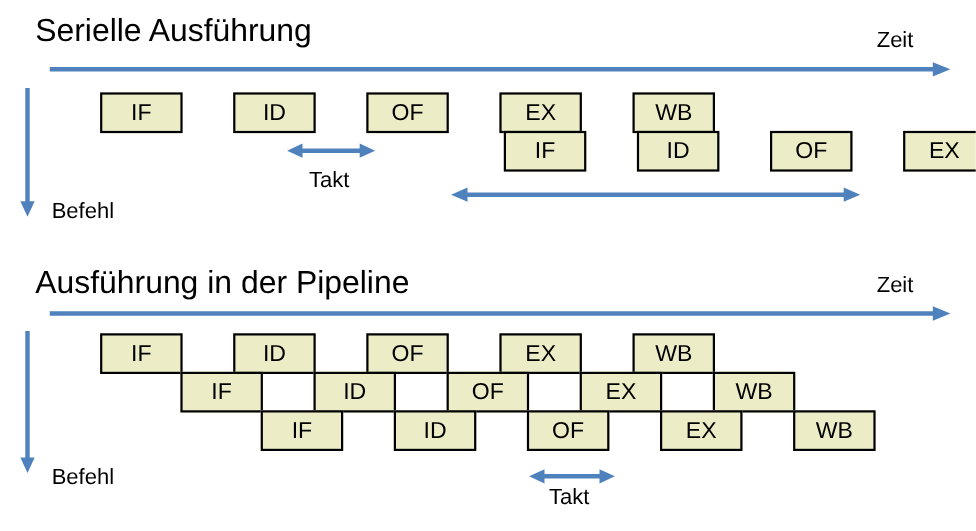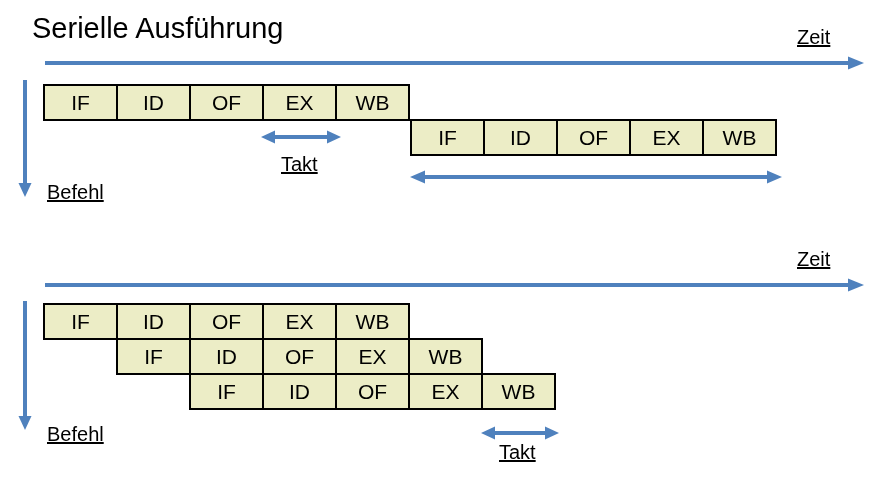--- a/index.html
+++ b/index.html
@@ -5,29 +5,29 @@
   html,body{margin:0;padding:0;}
   body{
     width:887px;height:483px;position:relative;background:#ffffff;
     font-family:"Liberation Sans",sans-serif;color:#000;overflow:hidden;
   }
   .section{position:absolute;left:0;top:0;width:887px;height:399px;}
   .title{
     position:absolute;font-size:29px;letter-spacing:0px;color:#000;white-space:nowrap;
   }
   .lbl{
-    position:absolute;font-size:20px;color:#000;white-space:nowrap;text-decoration:underline;
+    position:absolute;font-size:20px;color:#000;white-space:nowrap;
   }
   .arr{position:absolute;display:block;}
   .stage-row{position:absolute;display:flex;}
   .cell{
     box-sizing:border-box;width:75px;height:37px;margin-right:-2px;
     border:2px solid #000;background:#ECEDC6;
     display:flex;align-items:center;justify-content:center;
-    font-size:21px;color:#000;flex:none;
+    font-size:21px;color:#000;flex:none;margin-left:48px;
   }
 </style>
 </head>
 <body>
 
 <div class="section">
 
   <div class="title" style="left:32px;top:12px">Serielle Ausführung</div>
 
   <div class="lbl" style="left:797px;top:26px">Zeit</div>
@@ -70,20 +70,21 @@
   <svg class="arr" style="left:410px;top:169px" width="372" height="16" viewBox="0 0 372 16">
     <line x1="13" y1="8" x2="359" y2="8" stroke="#4F81BD" stroke-width="4"></line>
     <polygon points="15,1.5 0,8 15,14.5" fill="#4F81BD"></polygon>
     <polygon points="357,1.5 372,8 357,14.5" fill="#4F81BD"></polygon>
   </svg>
 
 </div>
 
 <div class="section">
 
+  <div class="title" style="left:32px;top:241px">Ausführung in der Pipeline</div>
 
   <div class="lbl" style="left:797px;top:248px">Zeit</div>
 
   <svg class="arr" style="left:45px;top:277px" width="820" height="16" viewBox="0 0 820 16">
     <line x1="0" y1="8" x2="804" y2="8" stroke="#4F81BD" stroke-width="4"></line>
     <polygon points="803,1.5 819,8 803,14.5" fill="#4F81BD"></polygon>
   </svg>
 
   <svg class="arr" style="left:17px;top:301px" width="16" height="130" viewBox="0 0 16 130">
     <line x1="8" y1="0" x2="8" y2="116" stroke="#4F81BD" stroke-width="4"></line>

